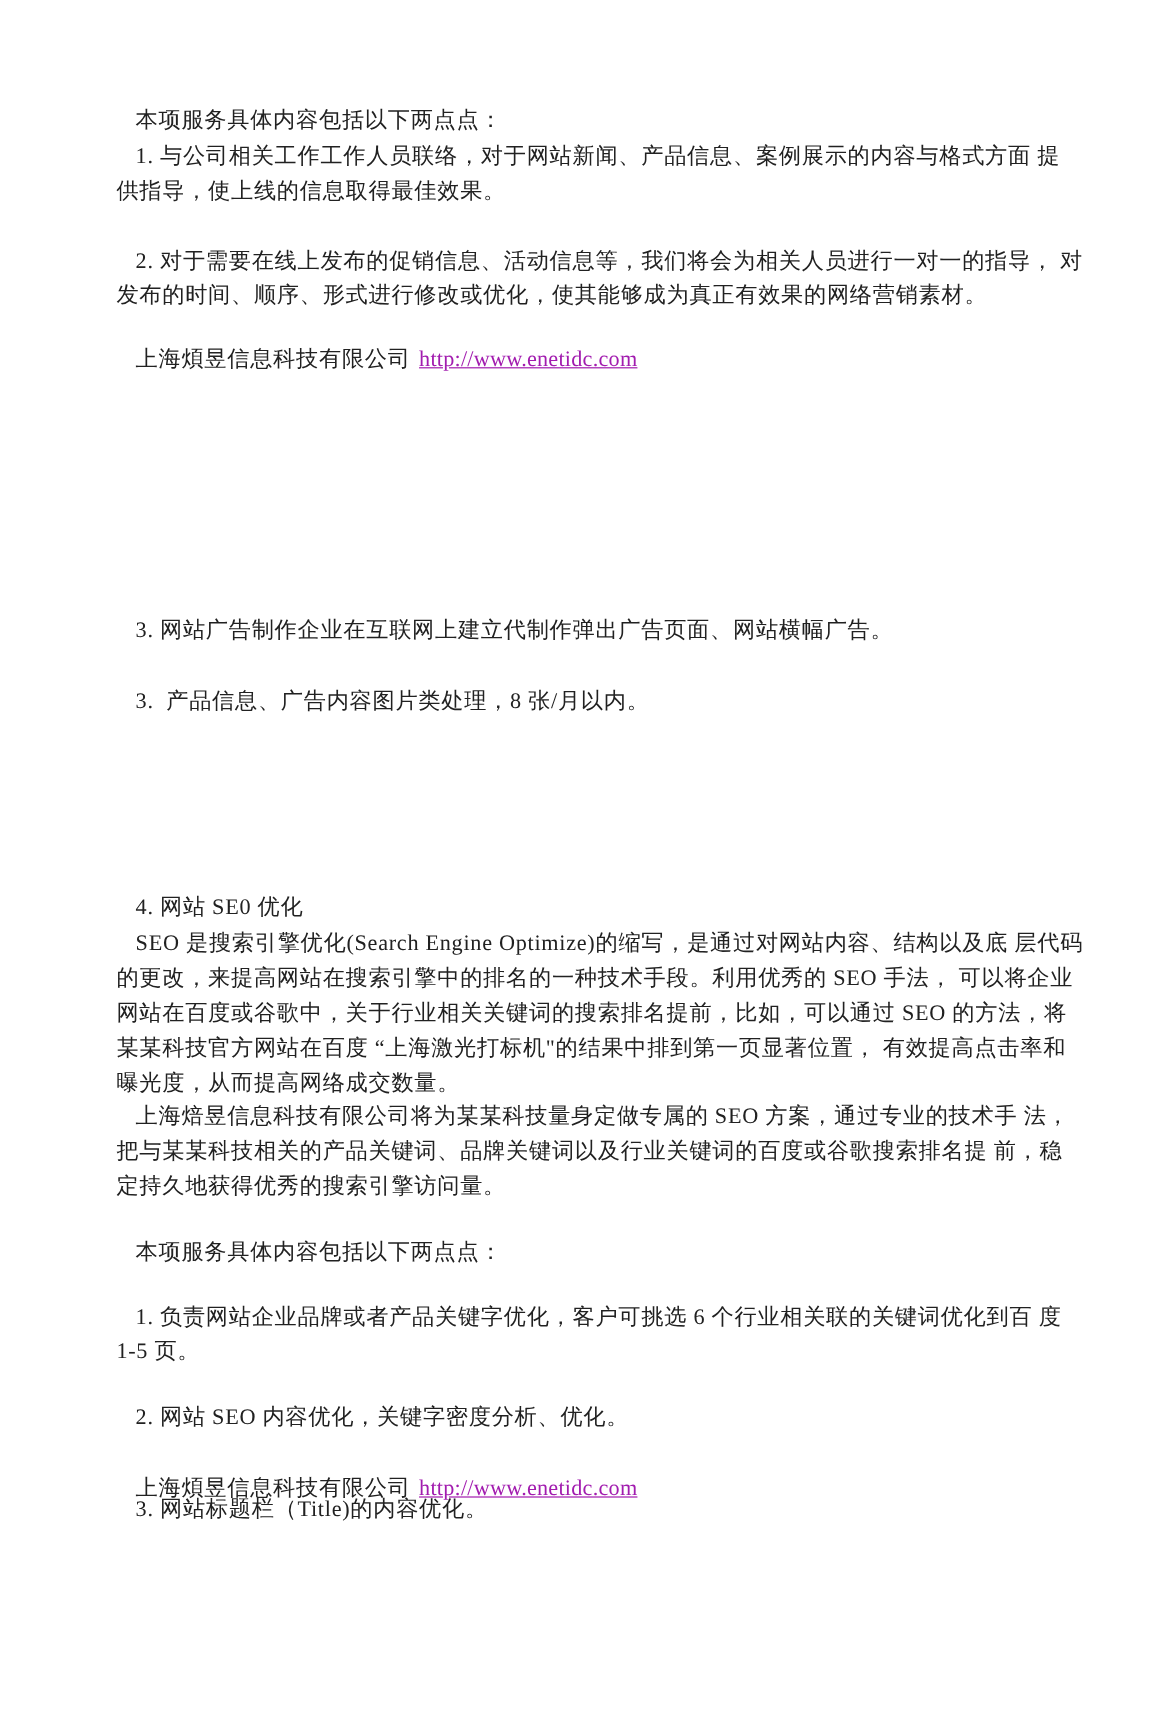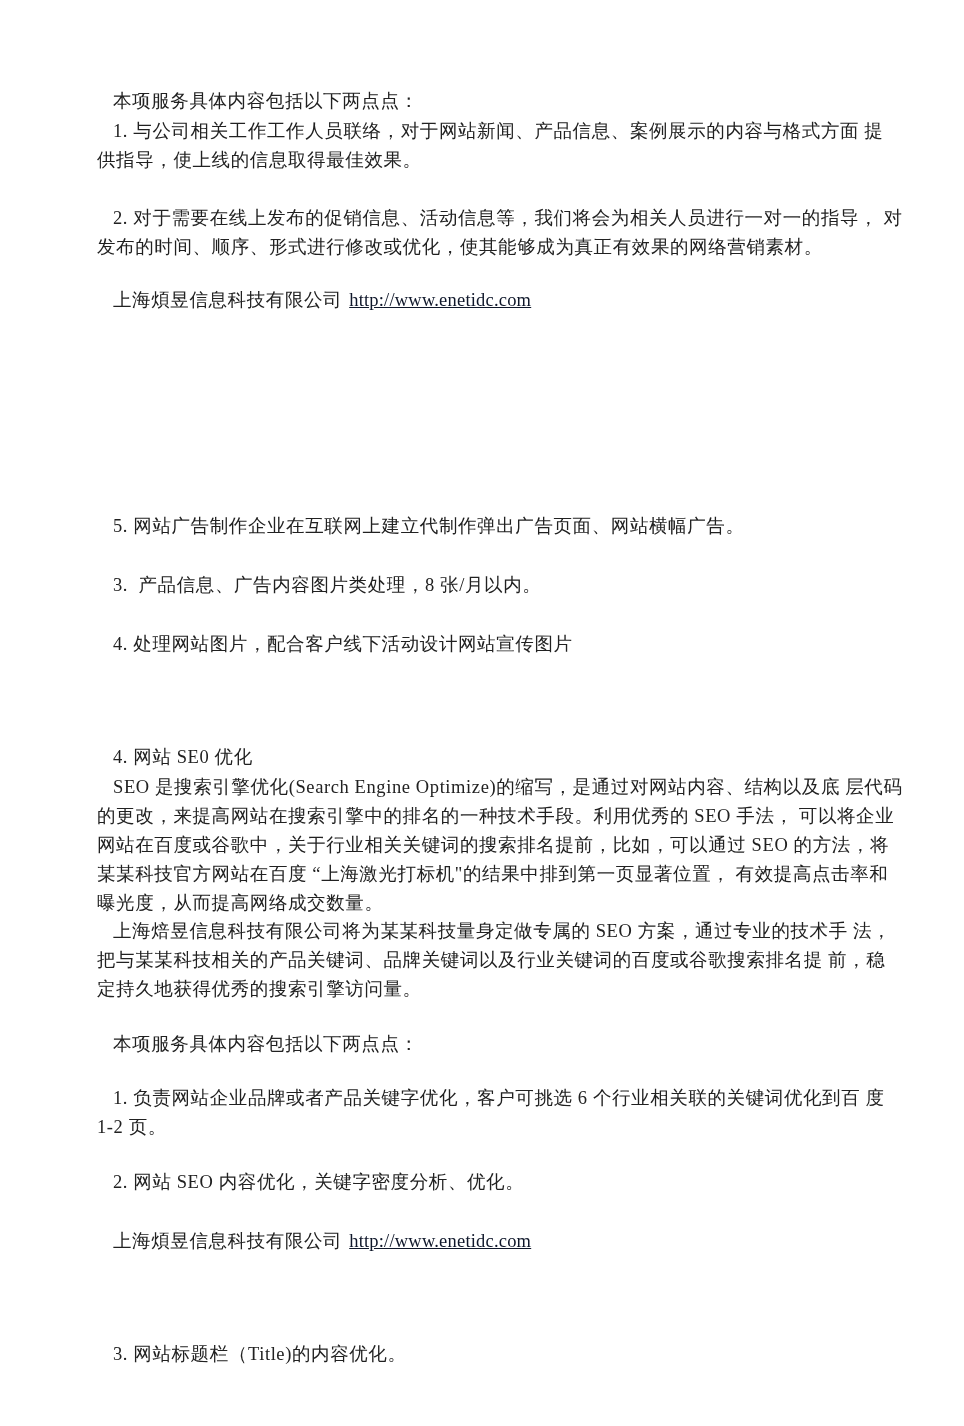--- a/index.html
+++ b/index.html
@@ -16,21 +16,21 @@
     position:absolute;
     left:97px;
     width:792px;
     font-size:18.5px;
     line-height:29px;
     letter-spacing:0.6px;
     white-space:pre;
     text-indent:16px;
   }
   .link{
-    color:#0f172a;
+    color:#a21caf;
     text-decoration:underline;
     letter-spacing:0.2px;
     margin-left:7px;
     cursor:pointer;
   }
 </style>
 </head>
 <body>
 
 <div class="page">
@@ -38,43 +38,42 @@
   <div class="tb" style="top:87px">本项服务具体内容包括以下两点点：</div>
 
   <div class="tb" style="top:117px">1. 与公司相关工作工作人员联络，对于网站新闻、产品信息、案例展示的内容与格式方面 提
 供指导，使上线的信息取得最佳效果。</div>
 
   <div class="tb" style="top:204px">2. 对于需要在线上发布的促销信息、活动信息等，我们将会为相关人员进行一对一的指导， 对
 发布的时间、顺序、形式进行修改或优化，使其能够成为真正有效果的网络营销素材。</div>
 
   <div class="tb" style="top:286px"><span>上海煩昱信息科技有限公司</span><a class="link" href="#">http://www.enetidc.com</a></div>
 
-  <div class="tb" style="top:512px">5. 网站广告制作企业在互联网上建立代制作弹出广告页面、网站横幅广告。</div>
+  <div class="tb" style="top:512px">3. 网站广告制作企业在互联网上建立代制作弹出广告页面、网站横幅广告。</div>
 
   <div class="tb" style="top:571px">3.  产品信息、广告内容图片类处理，8 张/月以内。</div>
 
-  <div class="tb" style="top:630px">4. 处理网站图片，配合客户线下活动设计网站宣传图片</div>
 
 
   <div class="tb" style="top:743px">4. 网站 SE0 优化</div>
 
   <div class="tb" style="top:773px">SEO 是搜索引擎优化(Search Engine Optimize)的缩写，是通过对网站内容、结构以及底 层代码
 的更改，来提高网站在搜索引擎中的排名的一种技术手段。利用优秀的 SEO 手法， 可以将企业
 网站在百度或谷歌中，关于行业相关关键词的搜索排名提前，比如，可以通过 SEO 的方法，将
 某某科技官方网站在百度 “上海激光打标机"的结果中排到第一页显著位置， 有效提高点击率和
 曝光度，从而提高网络成交数量。</div>
 
   <div class="tb" style="top:917px">上海焙昱信息科技有限公司将为某某科技量身定做专属的 SEO 方案，通过专业的技术手 法，
 把与某某科技相关的产品关键词、品牌关键词以及行业关键词的百度或谷歌搜索排名提 前，稳
 定持久地获得优秀的搜索引擎访问量。</div>
 
   <div class="tb" style="top:1030px">本项服务具体内容包括以下两点点：</div>
 
   <div class="tb" style="top:1084px">1. 负责网站企业品牌或者产品关键字优化，客户可挑选 6 个行业相关联的关键词优化到百 度
-1-2 页。</div>
+1-5 页。</div>
 
   <div class="tb" style="top:1168px">2. 网站 SEO 内容优化，关键字密度分析、优化。</div>
 
   <div class="tb" style="top:1227px"><span>上海煩昱信息科技有限公司</span><a class="link" href="#">http://www.enetidc.com</a></div>
 
-  <div class="tb" style="top:1340px">3. 网站标题栏（Title)的内容优化。</div>
+  <div class="tb" style="top:1244px">3. 网站标题栏（Title)的内容优化。</div>
 
 </div>
 
 </body></html>

